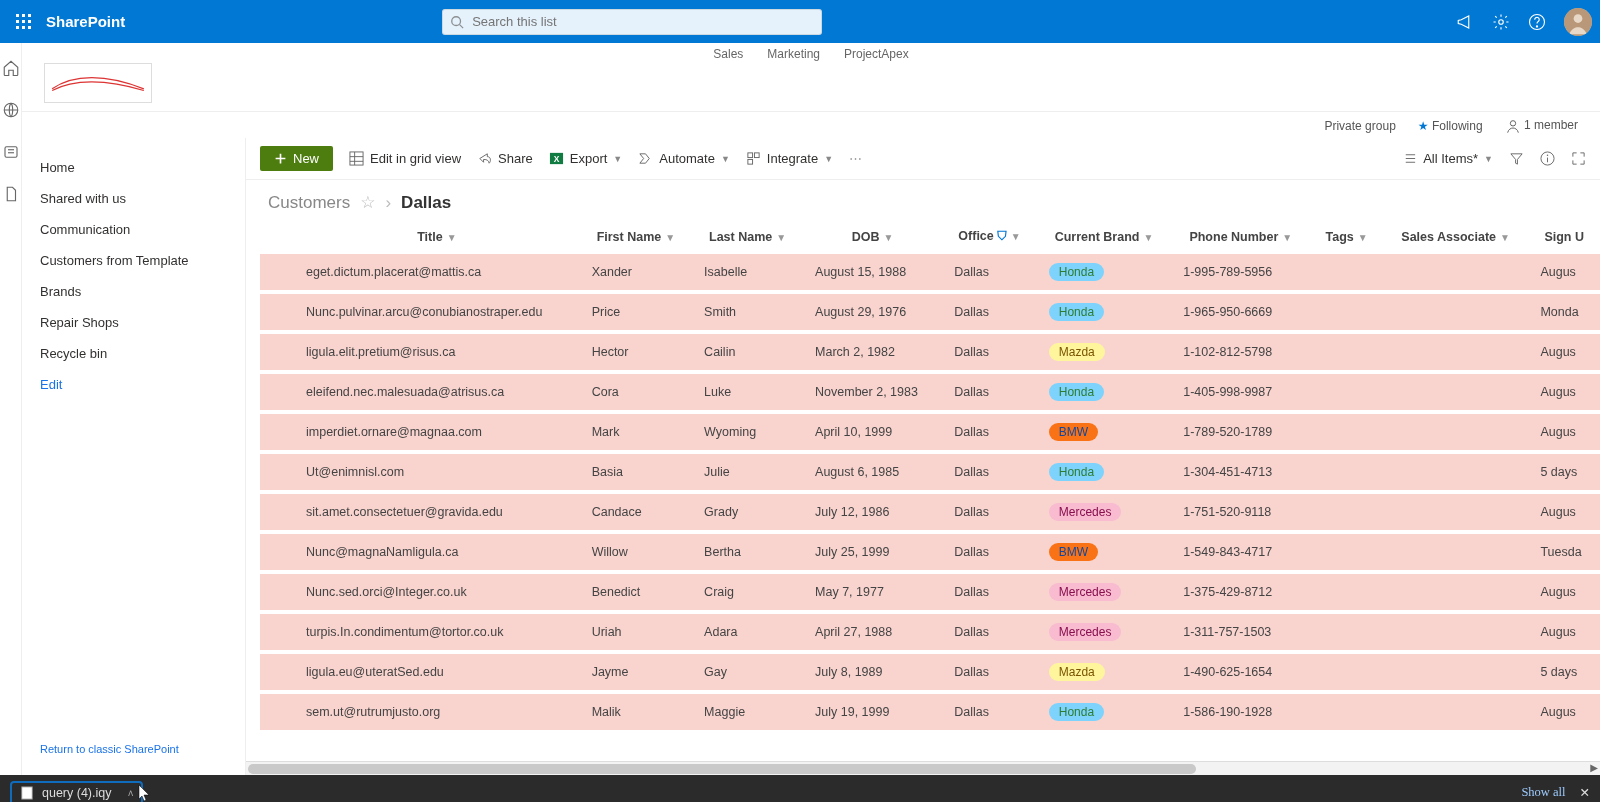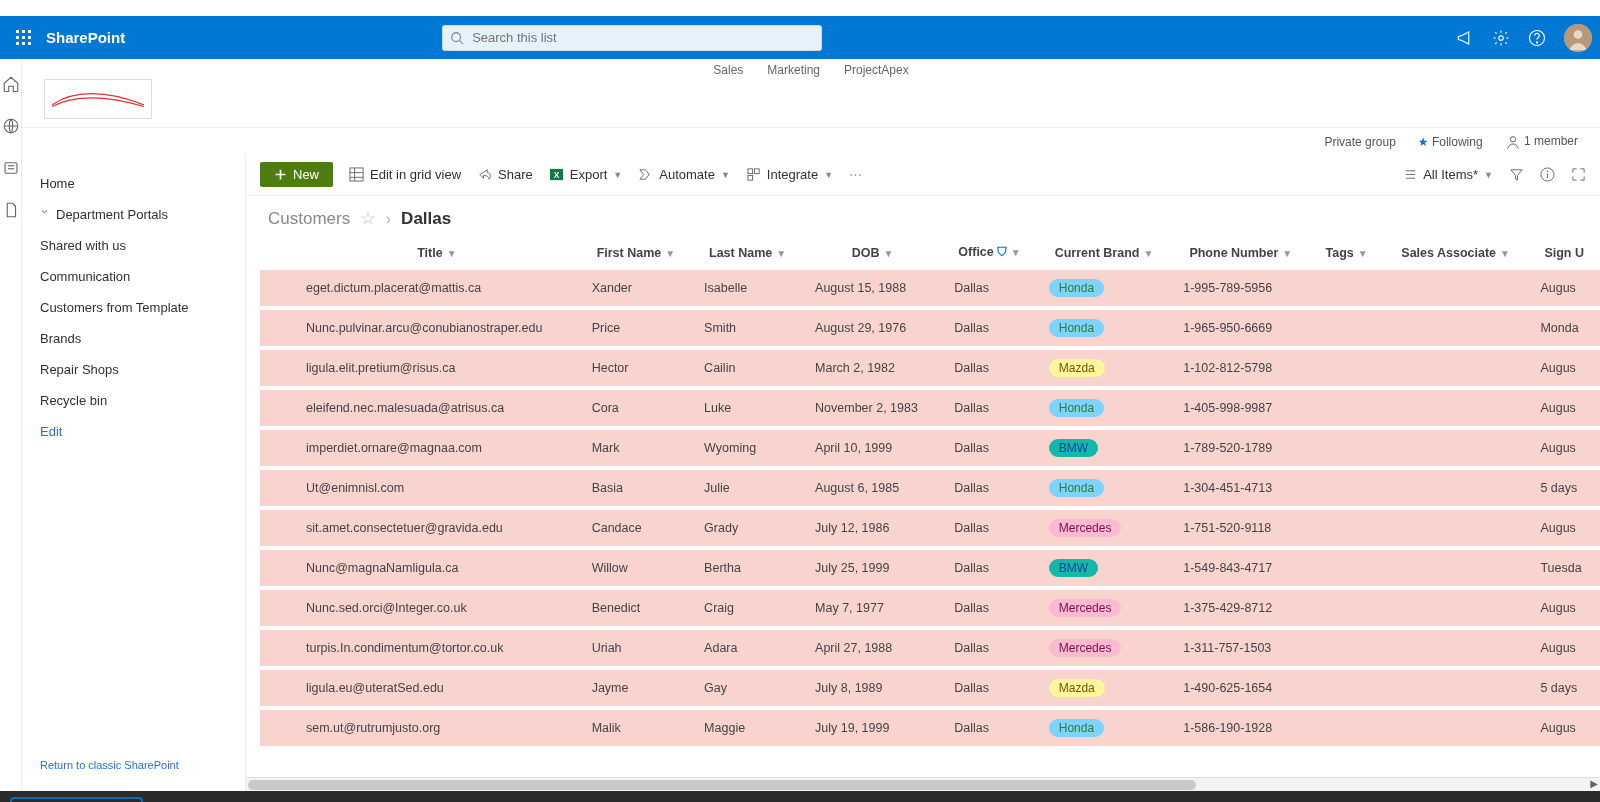--- a/index.html
+++ b/index.html
@@ -1,17 +1,17 @@
 <!DOCTYPE html>
 <html><head>
 <meta charset="utf-8">
 <style>
 * { box-sizing: border-box; margin: 0; padding: 0; }
 body { font-family: "Segoe UI", Tahoma, sans-serif; font-size: 13px; color: #323130; overflow: hidden; width: 1600px; height: 802px; }
-.topbar { height: 43px; background: #0078d4; color: #fff; display: flex; align-items: center; padding: 0 8px; margin-top: 16px; }
+.topbar { height: 43px; background: #0078d4; color: #fff; display: flex; align-items: center; padding: 0 8px; }
 .waffle { width: 32px; display:flex; align-items:center; justify-content:center; cursor:pointer;}
 .waffle svg { width:16px; height:16px; }
 .brand { font-size:15px; font-weight:600; margin-left:6px; }
 .searchbox { margin: 0 auto; width: 380px; height:26px; background:#e5f1fb; border-radius:3px; display:flex; align-items:center; padding:0 8px; color:#666; box-shadow: inset 0 0 0 1px rgba(0,0,0,0.1);}
 .searchbox svg { width:14px; height:14px; margin-right:8px; opacity:.7;}
 .searchbox input { border:none; background:transparent; outline:none; flex:1; font-size:13px; color:#333;}
 .top-right { display:flex; align-items:center; gap:18px; margin-left:auto;}
 .top-right .ticon { width:18px; height:18px; cursor:pointer; display:flex; align-items:center; justify-content:center;}
 .avatar { width:28px; height:28px; border-radius:50%; background:#c8b098; display:flex; align-items:center; justify-content:center; overflow:hidden;}
 .avatar svg { width:28px; height:28px;}
@@ -43,21 +43,21 @@
 .listtitle .current { color:#333; font-weight:600;}
 .gridwrap { flex:1; overflow:auto; padding:0 0 12px 14px; }
 table.grid { border-collapse:collapse; width:1340px; font-size:12.5px; color:#444;}
 table.grid th { text-align:center; font-weight:600; padding:10px 12px; color:#444; white-space:nowrap; font-size:12.5px;}
 table.grid th .hsort { color:#999; font-size:10px; margin-left:4px;}
 table.grid td { padding:9px 12px; white-space:nowrap; }
 tbody tr { background:#f9d4cf; border-bottom:4px solid #fff;}
 .pill { display:inline-block; padding:2px 10px; border-radius:10px; font-size:12px; }
 .pill.Honda { background:#7dd3fc; color:#2e7d32;}
 .pill.Mazda { background:#fff59d; color:#795500;}
-.pill.BMW { background:#14b8a6; color:#0d47a1;}
+.pill.BMW { background:#f97316; color:#0d47a1;}
 .pill.Mercedes { background:#f8bbd0; color:#880e4f;}
 .hscroll { height:14px; background:#f3f3f3; border-top:1px solid #ddd; position:relative;}
 .hscroll::after { content:''; position:absolute; left:2px; top:2px; height:10px; width:70%; background:#c9c9c9; border-radius:5px;}
 .hscroll .rarrow { position:absolute; right:2px; top:0; font-size:10px; color:#666;}
 .dlbar { height:36px; background:#2b2b2b; display:flex; align-items:center; padding:0 10px; color:#ddd; font-size:12.5px;}
 .dlpill { display:flex; align-items:center; gap:8px; background:#2b2b2b; border:2px solid #0f6cbd; border-radius:4px; padding:3px 30px 3px 8px; position:relative;}
 .dlpill .chev { position:absolute; right:8px; font-size:10px; color:#aaa;}
 .dlbar .cursor { position:absolute; left:138px; }
 .dlbar .right { margin-left:auto; display:flex; align-items:flex-start; gap:14px;font-family:Liberation Serif, serif;}
 .dlbar .close { cursor:pointer;}
@@ -160,24 +160,20 @@
             <circle cx="12" cy="8" r="4"></circle>
             <path d="M4 22c1-5 5-7 8-7s7 2 8 7"></path>
           </svg>
         <span>1 member</span>
       </span>
     </div>
 
     <div class="contentrow">
       <div class="leftnav">
         <div class="navitem">Home</div>
-        <div class="navitem with-chev">
-            <span class="chev">›</span>
-            <span>Department Portals</span>
-          </div>
         <div class="navitem">Shared with us</div>
         <div class="navitem">Communication</div>
         <div class="navitem">Customers from Template</div>
         <div class="navitem">Brands</div>
         <div class="navitem">Repair Shops</div>
         <div class="navitem">Recycle bin</div>
         <div class="navitem link">Edit</div>
         <div class="spacer"></div>
         <div class="returnlink">Return to classic SharePoint</div>
       </div>

